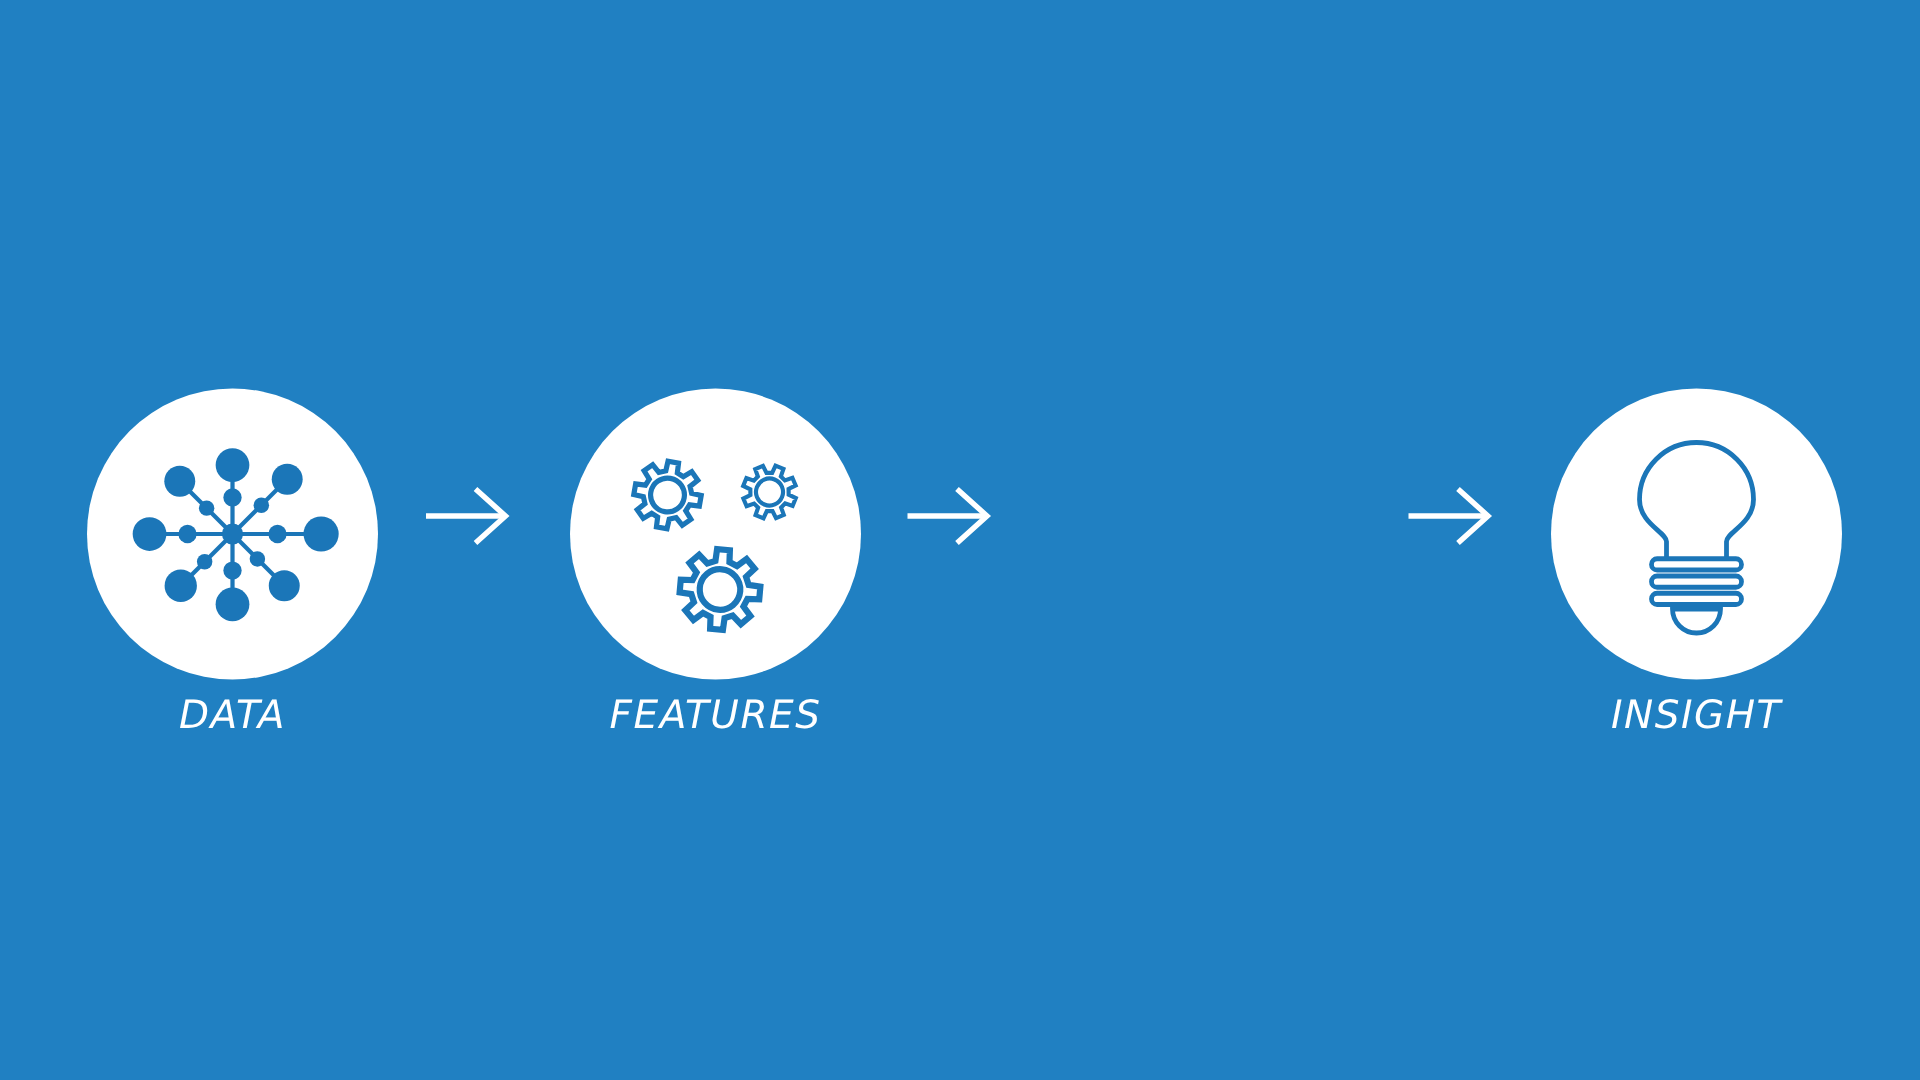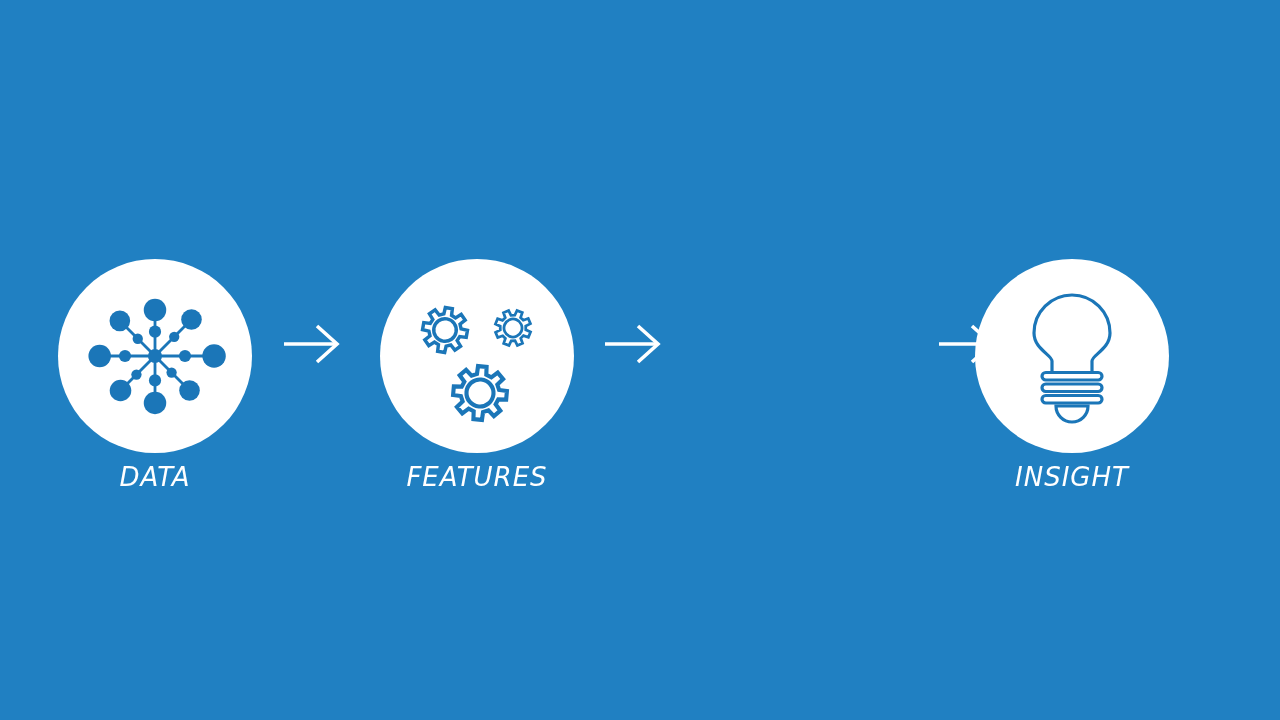--- a/index.html
+++ b/index.html
@@ -113,21 +113,21 @@
   </svg>
 
 
   <svg class="arrow" style="left:937px" width="60" height="44" viewBox="0 0 60 44">
     <g stroke="#FFFFFF" stroke-width="3.6" fill="none">
       <path d="M2 22 H53"></path>
       <path d="M35 4 L55 22 L35 40"></path>
     </g>
   </svg>
 
-  <div class="step" style="left:952px">
+  <div class="step" style="left:1011px">
     <div class="circle">
       <svg width="150" height="150" viewBox="-75 -75 150 150">
         <g transform="translate(0,-3)" stroke="#1B76B8" stroke-width="3.2" fill="none">
           <path d="M-20 22 L-20 8 C-20 2 -38 -4 -38 -20 A 38 38 0 1 1 38 -20 C38 -4 20 2 20 8 L20 22"></path>
           <g fill="#FFFFFF">
             <rect x="-30" y="19.5" width="60" height="7.5" rx="3.75"></rect>
             <rect x="-30" y="31" width="60" height="7.5" rx="3.75"></rect>
             <rect x="-30" y="42.5" width="60" height="7.5" rx="3.75"></rect>
             <path d="M-16 53 A 16 16 0 0 0 16 53 Z"></path>
           </g>

